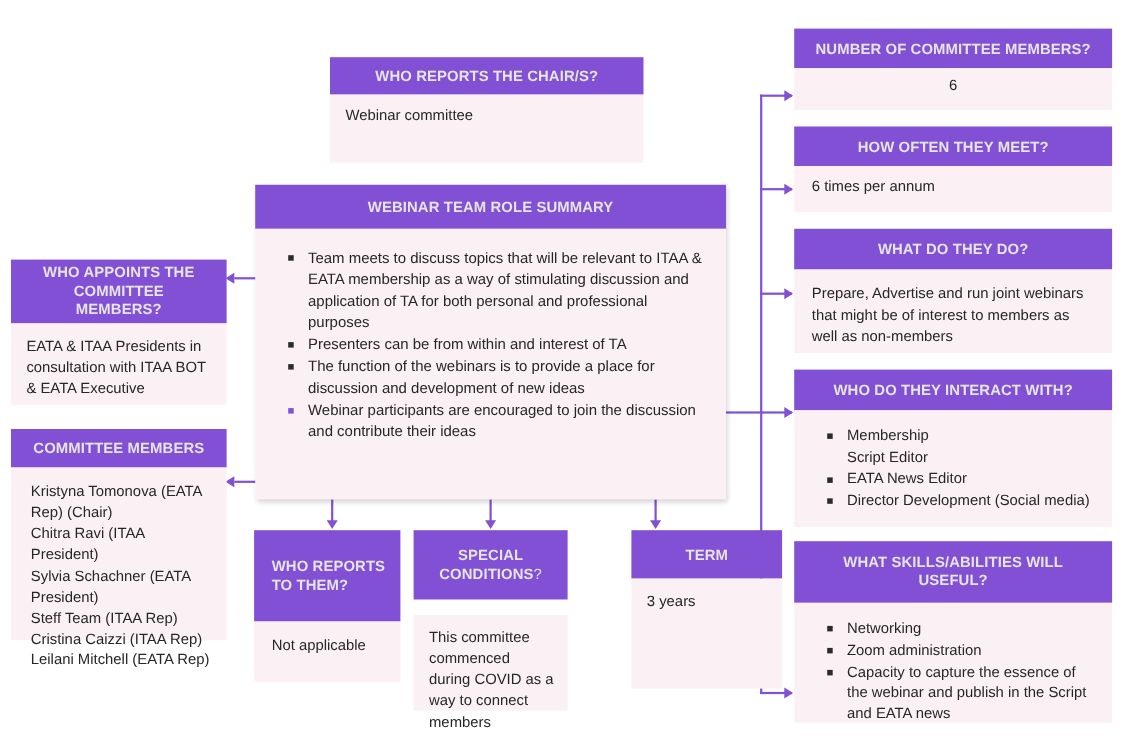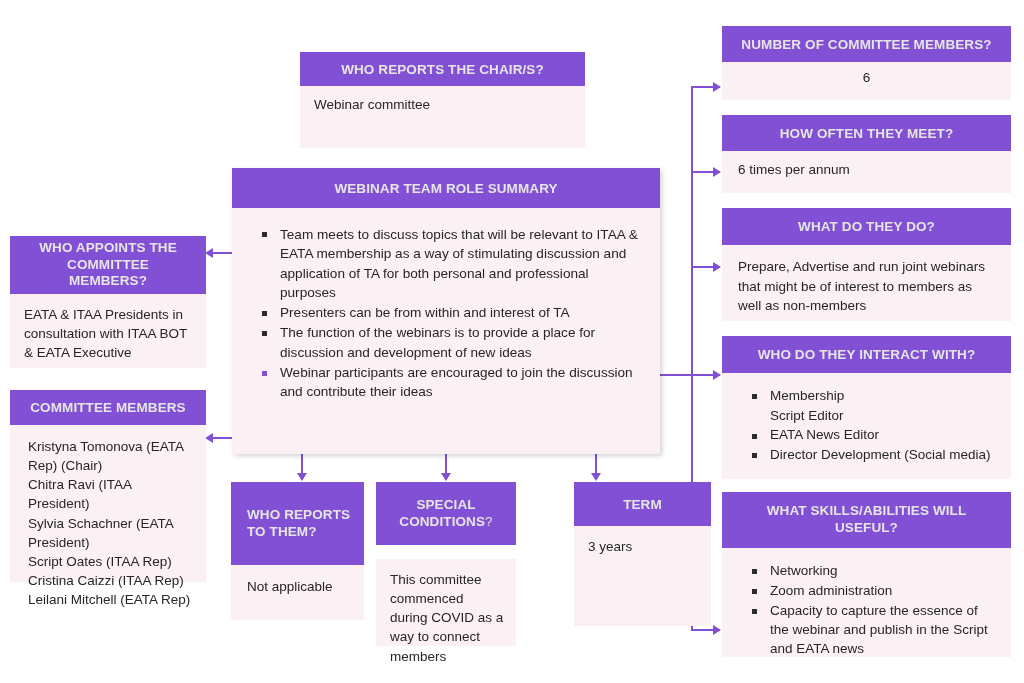--- a/index.html
+++ b/index.html
@@ -107,21 +107,21 @@
     <div class="hdr" style="height:58px;font-size:13.5px;line-height:1.22;padding:0 27px;">WHO APPOINTS THE COMMITTEE MEMBERS?</div>
     <div class="body" style="height:74px;font-size:13.5px;padding:11px 14px;line-height:1.42;">EATA &amp; ITAA Presidents in consultation with ITAA BOT &amp; EATA Executive</div>
   </div>
 
   <div class="card" style="left:10px;top:390px;width:196px;height:192px;">
     <div class="hdr" style="height:35px;font-size:13.5px;">COMMITTEE MEMBERS</div>
     <div class="body" style="height:157px;font-size:13.5px;padding:12px 14px 8px 18px;line-height:1.42;">
       <div>Kristyna Tomonova (EATA Rep) (Chair)</div>
       <div>Chitra Ravi (ITAA President)</div>
       <div>Sylvia Schachner (EATA President)</div>
-      <div>Script Oates (ITAA Rep)</div>
+      <div>Steff Team (ITAA Rep)</div>
       <div>Cristina Caizzi (ITAA Rep)</div>
       <div>Leilani Mitchell (EATA Rep)</div>
     </div>
   </div>
 
   <div class="card" style="left:231px;top:482px;width:133px;height:138px;">
     <div class="hdr" style="height:83px;font-size:13.5px;line-height:1.24;padding:0 0 0 16px;justify-content:flex-start;text-align:left;">WHO REPORTS TO THEM?</div>
     <div class="body" style="height:55px;font-size:13.5px;padding:14px 14px 3px 16px;">Not applicable</div>
   </div>
 

